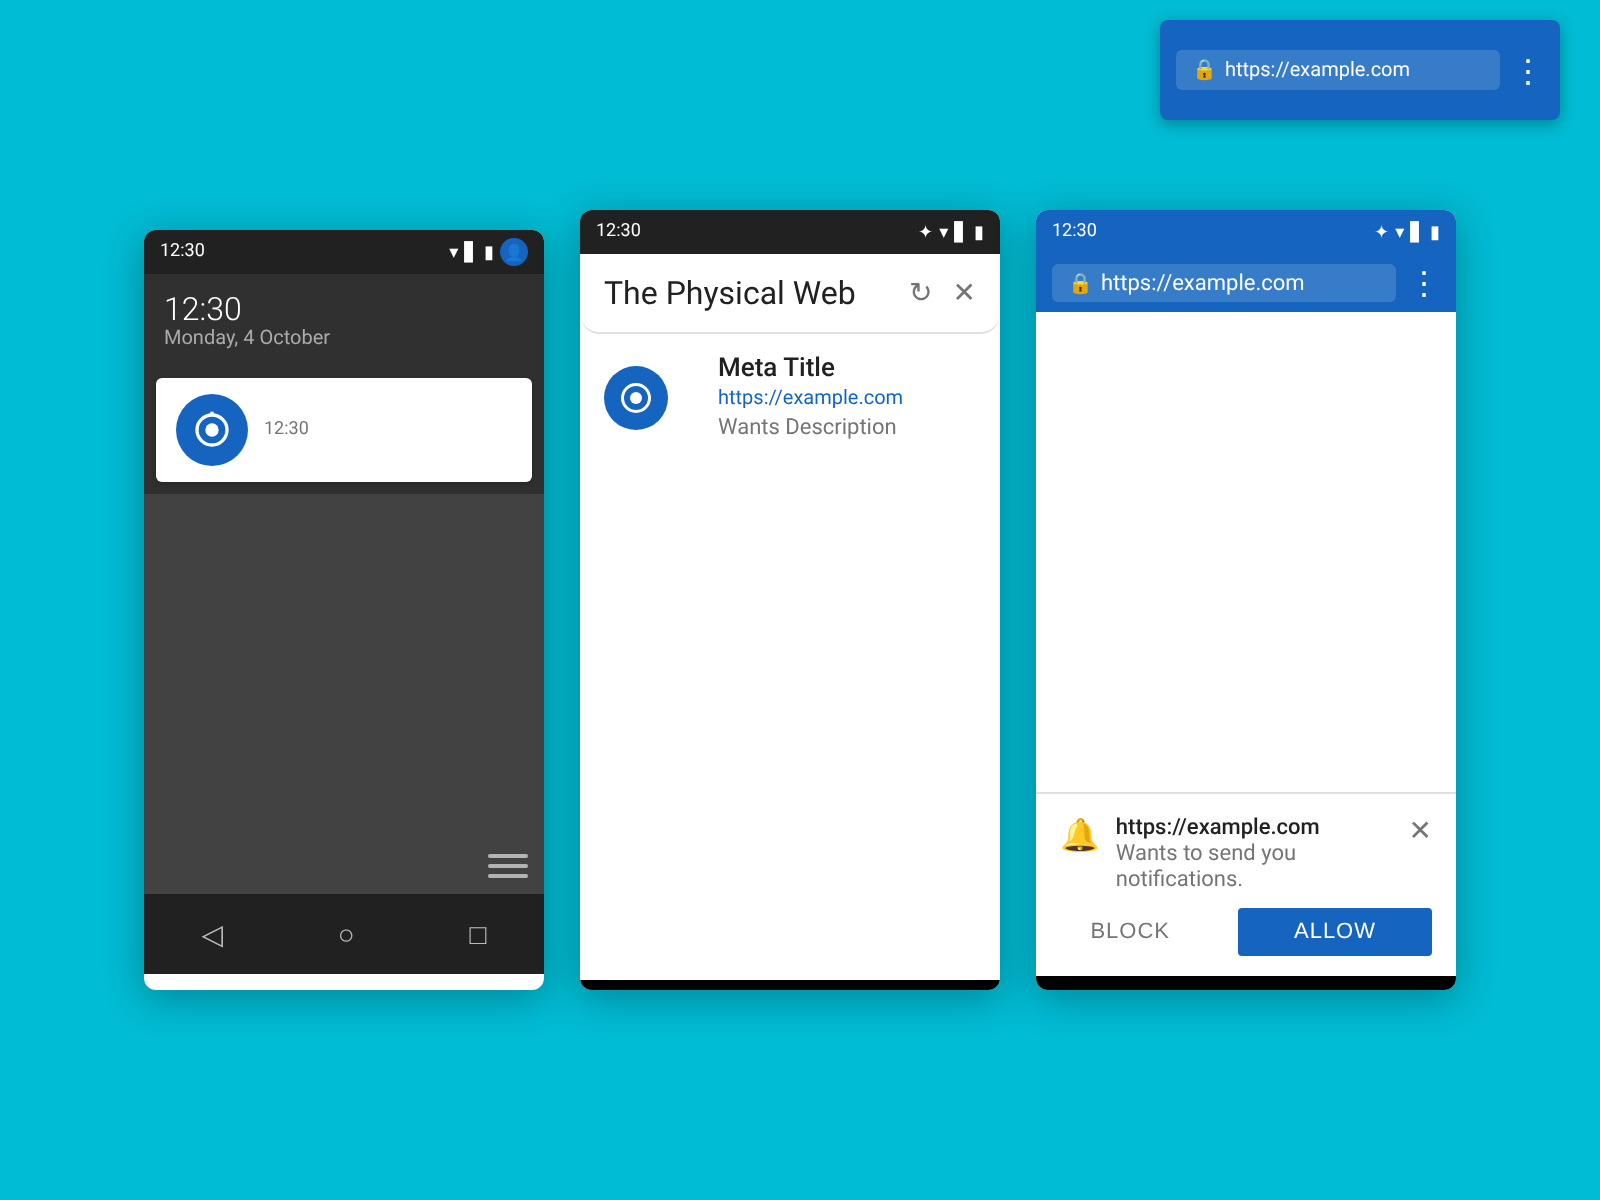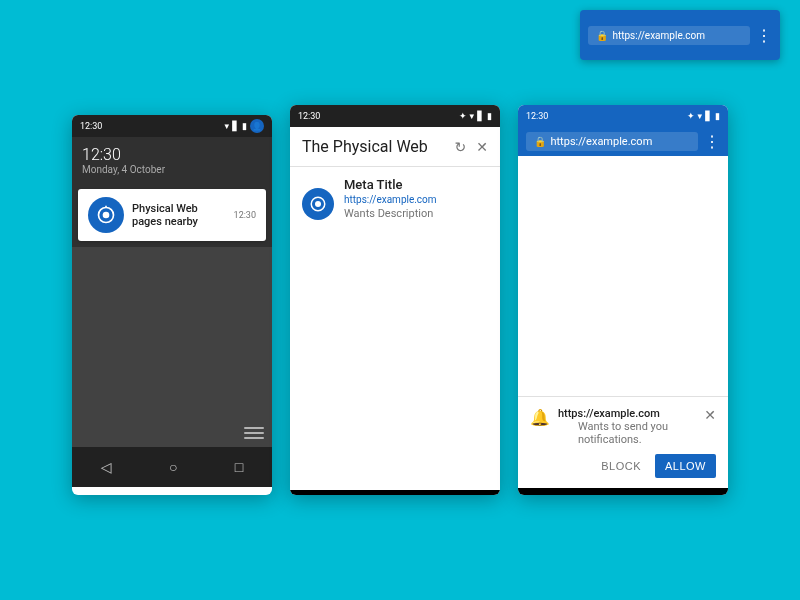--- a/index.html
+++ b/index.html
@@ -187,40 +187,41 @@
     }
 
     
     .phone-2-header {
       background: #fff;
       padding: 10px 12px;
       display: flex;
       align-items: center;
       justify-content: space-between;
       border-bottom: 1px solid #e0e0e0;
+      border-radius: 10px;
     }
 
     .physical-web-title {
       font-size: 16px;
       font-weight: 400;
       color: #212121;
     }
 
     .panel-icons {
       display: flex;
       gap: 10px;
       color: #757575;
       font-size: 14px;
     }
 
     .web-item {
       padding: 10px 12px;
       display: flex;
-      gap: 10px;
-      align-items: flex-end;
+      gap: 25px;
+      align-items: center;
     }
 
     .web-item-icon {
       width: 32px;
       height: 32px;
       border-radius: 50%;
       background: #1565C0;
       display: flex;
       align-items: center;
       justify-content: center;
@@ -323,53 +324,52 @@
       font-size: 11px;
     }
 
     .permission-url {
       font-weight: 500;
       color: #212121;
     }
 
     .permission-desc {
       color: #757575;
-      margin-left: 20px;
     }
 
     .close-icon {
       color: #757575;
       font-size: 14px;
       cursor: pointer;
     }
 
     .permission-buttons {
       display: flex;
       justify-content: flex-end;
-      gap: 4px;
+      gap: 24px;
       margin-top: 4px;
     }
 
     .btn-block {
       background: transparent;
       color: #757575;
       border: none;
       padding: 6px 10px;
       font-size: 11px;
       font-weight: 500;
       letter-spacing: 0.5px;
       text-transform: uppercase;
       cursor: pointer;
     }
 
     .btn-allow {
       background: #1565C0;
       color: white;
       border: none;
-      padding: 6px 10px;
+      padding: 6px 28px;
       font-size: 11px;
       font-weight: 500;
       letter-spacing: 0.5px;
       text-transform: uppercase;
       cursor: pointer;
       border-radius: 2px;
     }
 
     
     .mini-browser {
@@ -438,23 +438,20 @@
     </div>
     <div style="background:#303030; padding: 2px 0;">
       <div class="notification-card">
         <div class="notification-icon">
           <svg width="20" height="20" viewBox="0 0 24 24" fill="white">
             <circle cx="12" cy="12" r="9" fill="none" stroke="white" stroke-width="2"></circle>
             <circle cx="12" cy="12" r="4" fill="white"></circle>
             <line x1="12" y1="3" x2="12" y2="1" stroke="white" stroke-width="2"></line>
           </svg>
         </div>
-        <div class="notification-text">
-          <div class="notification-title">Physical Web pages nearby</div>
-        </div>
         <div class="notification-time">12:30</div>
       </div>
     </div>
     <div class="phone-1-body">
       <div class="hamburger-lines">
         <span></span>
           <span></span>
           <span></span>
       </div>
     </div>

